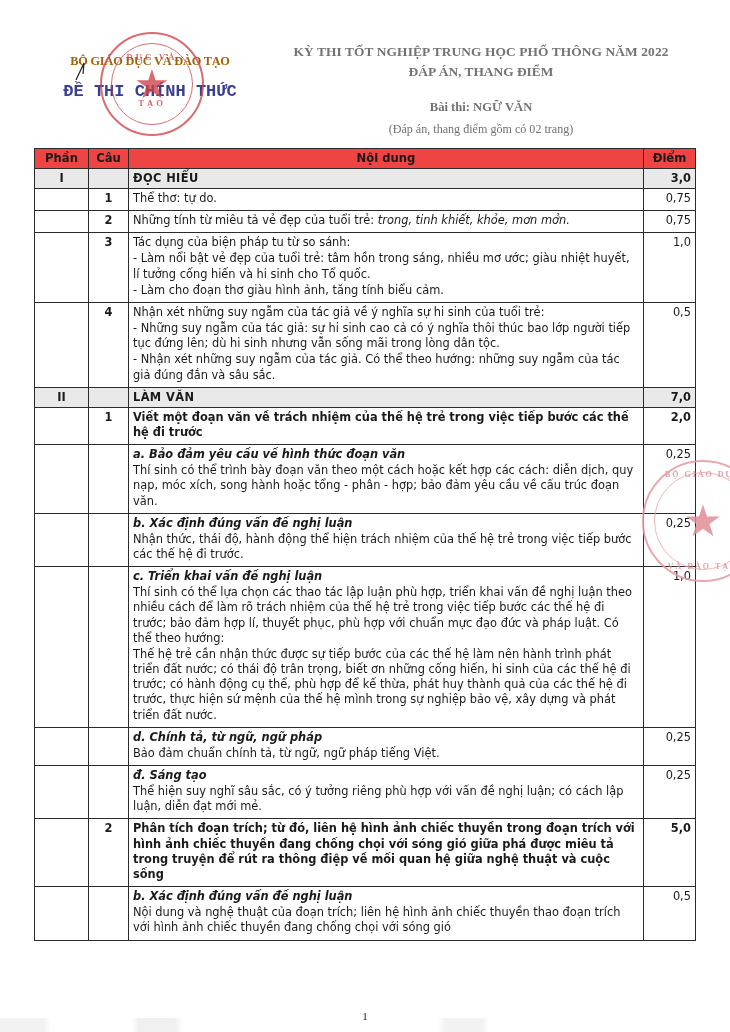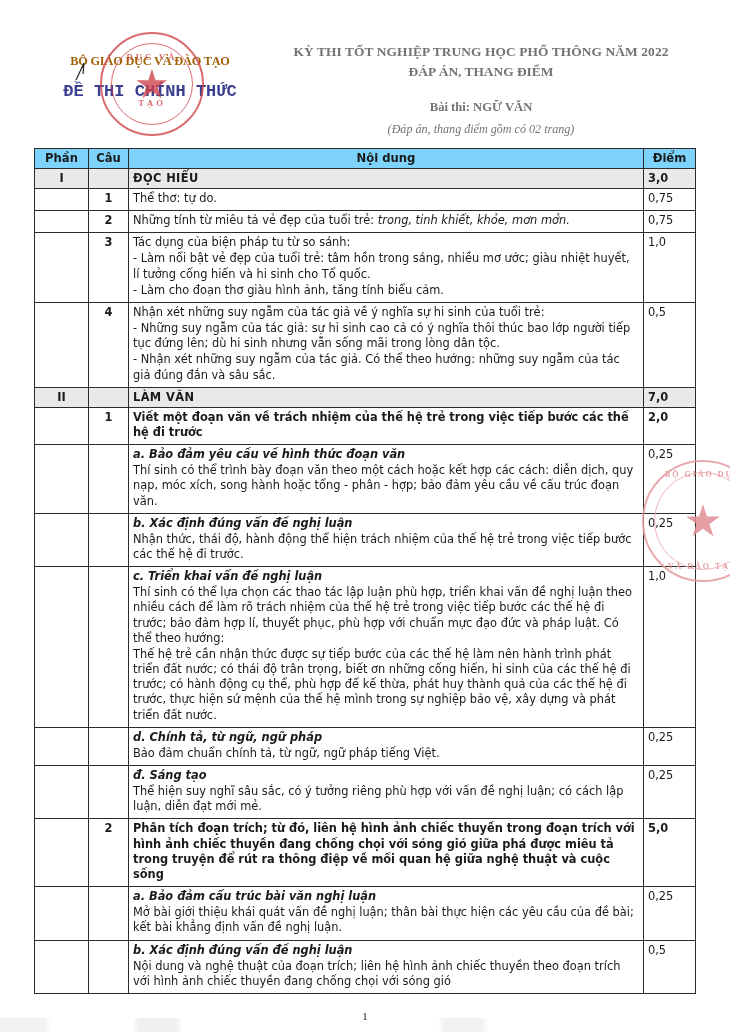--- a/index.html
+++ b/index.html
@@ -49,21 +49,21 @@
   .hdr-right {
     flex:1;
     text-align:center;
     padding-top:18px;
     font-family:"Liberation Serif", serif;
     color:#737373;
   }
   .hdr-right .l1 { font-weight:bold; font-size:13.4px; letter-spacing:0.1px;}
   .hdr-right .l2 { font-weight:bold; font-size:13.4px; margin-top:4px;}
   .hdr-right .l3 { font-weight:bold; font-size:12.6px; margin-top:20px;}
-  .hdr-right .l4 { font-style:italic; font-size:12.1px; margin-top:7px;}
+  .hdr-right .l4 { font-size:12.1px; margin-top:7px;}
 
   
   .seal {
     position:absolute;
     width:100px; height:100px;
     border-radius:50%;
     border:2.2px solid #d0424a;
     left:66px; top:6px;
     opacity:.78;
     pointer-events:none;
@@ -148,31 +148,31 @@
   col.c-phan { width:54px; }
   col.c-cau  { width:40px; }
   col.c-noi  { width:auto; }
   col.c-diem { width:52px; }
 
   thead th {
     text-align:center;
     font-weight:bold;
     font-size:11.6px;
     padding:3px 2px;
-    background:#7dd3fc;
+    background:#ef4444;
   }
   .bold { font-weight:bold; }
   .ital { font-style:italic; }
   .sect-title {
     font-weight:bold;
     letter-spacing:.4px;
   }
   .row-shade td { background:#e9e9e9; }
   .noi p { margin:0 0 1px 0; line-height:1.33; }
-  .diem { text-align:left; font-size:11.4px; }
+  .diem { text-align:right; font-size:11.4px; }
   .cau { text-align:center; font-weight:bold; }
   .phan { text-align:center; font-weight:bold; }
 
   
   .page-no {
     position:absolute;
     bottom:10px; left:0; right:0;
     text-align:center;
     font-family:"Liberation Serif", serif;
     font-size:11px;
@@ -340,31 +340,22 @@
           <td class="cau">2</td>
           <td class="noi">
             <p class="bold"><span>Phân tích đoạn trích; từ đó, liên hệ hình ảnh chiếc thuyền trong đoạn trích với hình ảnh chiếc thuyền đang chống chọi với sóng gió giữa phá được miêu tả trong truyện để rút ra thông điệp về mối quan hệ giữa nghệ thuật và cuộc sống</span></p>
           </td>
           <td class="diem bold">5,0</td>
         </tr>
         <tr>
           <td class="phan"></td>
           <td class="cau"></td>
           <td class="noi">
-            <p class="ital bold"><span>a. Bảo đảm cấu trúc bài văn nghị luận</span></p>
-            <p><span>Mở bài giới thiệu khái quát vấn đề nghị luận; thân bài thực hiện các yêu cầu của đề bài; kết bài khẳng định vấn đề nghị luận.</span></p>
-          </td>
-          <td class="diem">0,25</td>
-        </tr>
-        <tr>
-          <td class="phan"></td>
-          <td class="cau"></td>
-          <td class="noi">
             <p class="ital bold"><span>b. Xác định đúng vấn đề nghị luận</span></p>
-            <p><span>Nội dung và nghệ thuật của đoạn trích; liên hệ hình ảnh chiếc thuyền theo đoạn trích với hình ảnh chiếc thuyền đang chống chọi với sóng gió</span></p>
+            <p><span>Nội dung và nghệ thuật của đoạn trích; liên hệ hình ảnh chiếc thuyền thao đoạn trích với hình ảnh chiếc thuyền đang chống chọi với sóng gió</span></p>
           </td>
           <td class="diem">0,5</td>
         </tr>
       </tbody>
   </table>
 
   <div class="seal-right">
     <div class="arc top">BỘ GIÁO DỤC</div>
     <div class="star2">★</div>
     <div class="arc bot">VÀ ĐÀO TẠO</div>

